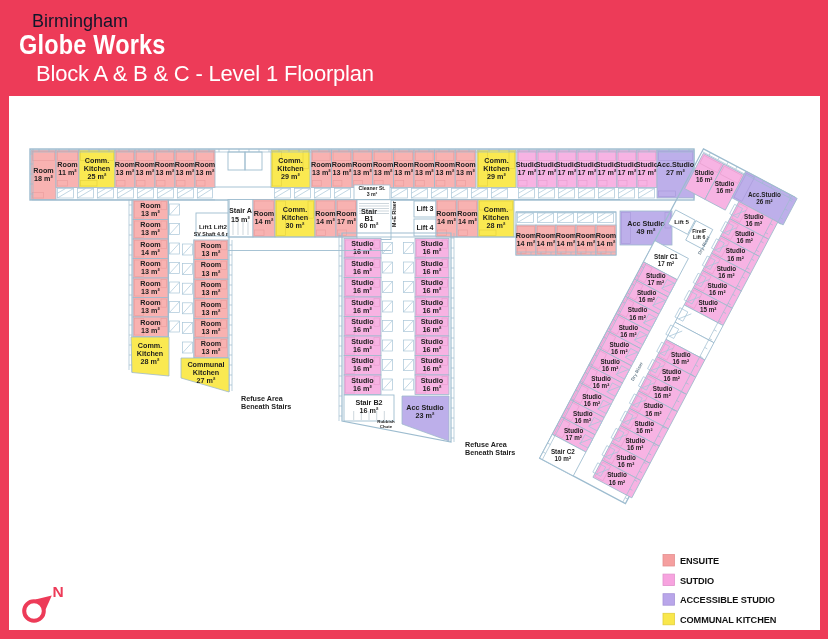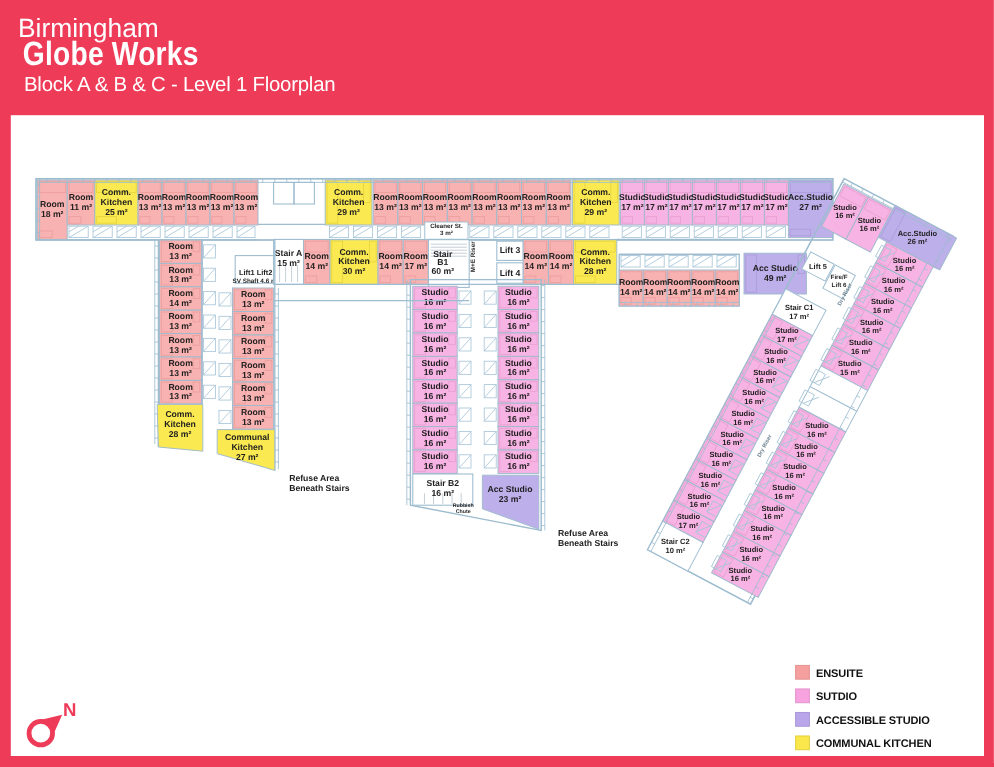--- a/index.html
+++ b/index.html
@@ -2,25 +2,25 @@
 <html><head><meta charset="utf-8"><style>
 html,body{margin:0;padding:0}
 body{width:828px;height:639px;background:#ed3b58;font-family:"Liberation Sans",sans-serif;overflow:hidden}
 .abs{position:absolute}
 </style></head><body>
 
 <div class="abs" style="left:0;top:0;width:828px;height:639px;background:#ed3b58"></div>
 
 <div class="abs" style="left:9px;top:96px;width:811px;height:534px;background:#ffffff"></div>
 
-<div class="abs" style="left:15px;top:11px;color:#ffffff;font-size:22px;">Birmingham</div>
+<div class="abs" style="left:32px;top:11px;color:#0f172a;font-size:18px;">Birmingham</div>
 
 <div class="abs" style="left:19px;top:29px;color:#fff;font-size:28px;font-weight:bold;letter-spacing:0.2px;transform:scaleX(0.84);transform-origin:left top">Globe Works</div>
 
-<div class="abs" style="left:20px;top:61px;color:#fff;font-size:17px;letter-spacing:-0.2px">Block A &amp; B &amp; C - Level 1 Floorplan</div>
+<div class="abs" style="left:36px;top:61px;color:#fff;font-size:22px;letter-spacing:-0.2px">Block A &amp; B &amp; C - Level 1 Floorplan</div>
 <svg class="abs" style="left:0;top:0" width="828" height="639" viewBox="0 0 828 639">
 
 <g>
       <rect x="30" y="149" width="664" height="51" fill="none" stroke="#9dbccf" stroke-width="1.4"></rect>
     </g>
 
 <g>
       <rect x="31.0" y="150.0" width="25.0" height="49.5" fill="#f8b2b1" stroke="#9fbacd" stroke-width="0.8"></rect>
       <rect x="32.5" y="151.5" width="22.0" height="9" fill="none" stroke="#eb9e9e" stroke-width="0.7"></rect>
       <rect x="32.5" y="192.5" width="11.0" height="5.5" fill="none" stroke="#eb9e9e" stroke-width="0.7"></rect>

